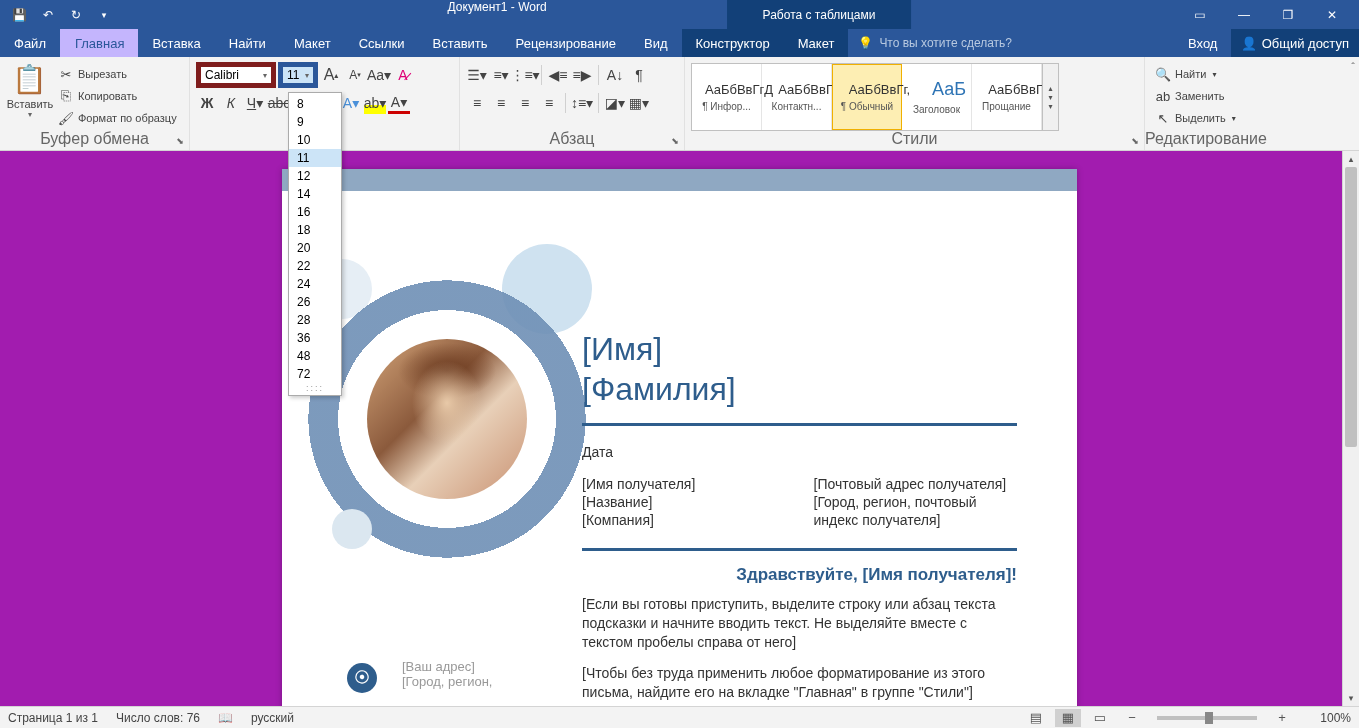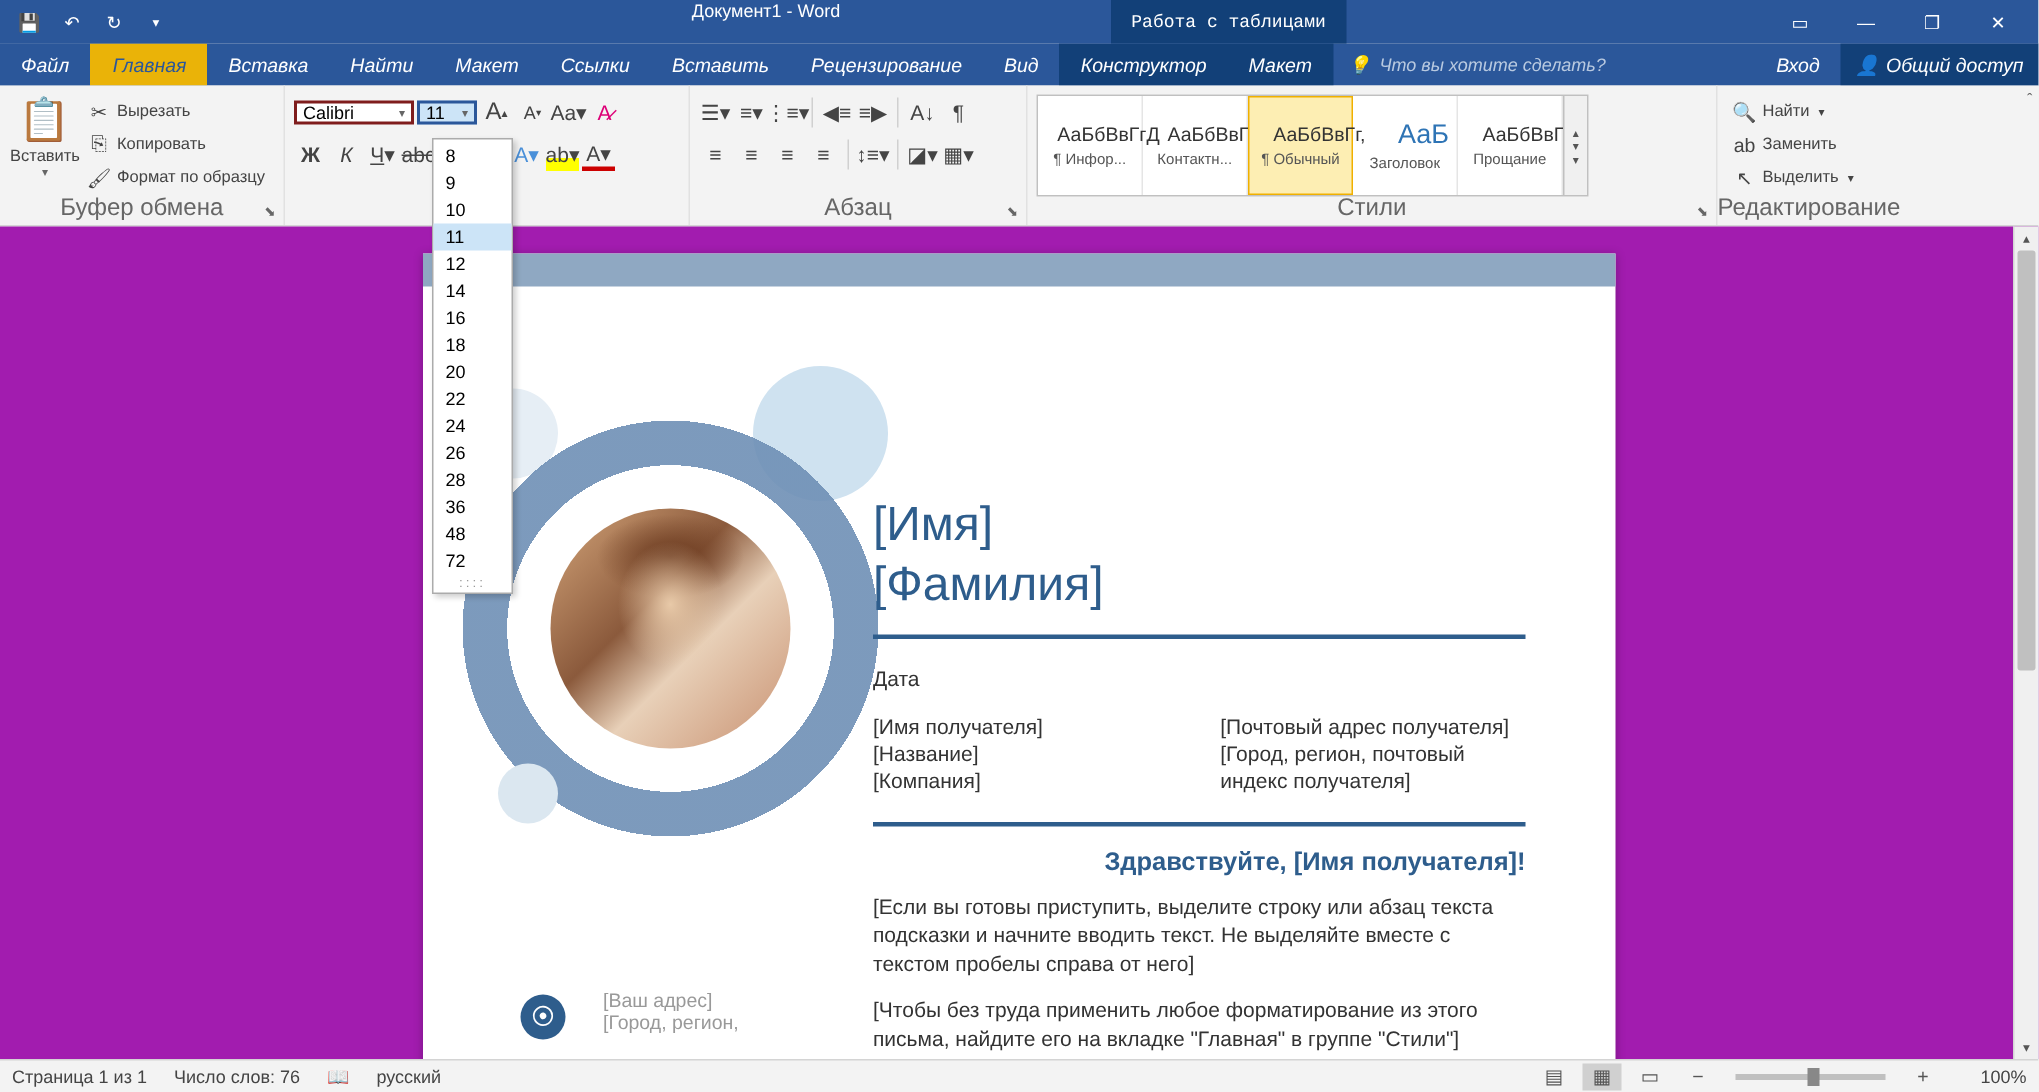--- a/index.html
+++ b/index.html
@@ -5,47 +5,47 @@
 * { margin: 0; padding: 0; box-sizing: border-box; font-family: 'Segoe UI', Tahoma, sans-serif; }
 body { background: #e6e6e6; width: 1359px; height: 728px; overflow: hidden; position: relative; }
 
 
 .titlebar { height: 29px; background: #2b579a; color: #fff; display: flex; align-items: center; font-size: 12px; position: relative; }
 .titlebar-left { display: flex; align-items: center; gap: 4px; padding-left: 8px; }
 .titlebar-center { position: absolute; left: 50%; transform: translateX(-50%); display: flex; gap: 180px; }
 .titlebar-right { margin-left: auto; display: flex; align-items: center; gap: 14px; padding-right: 12px; }
 .qat-btn { width: 24px; height: 24px; display: flex; align-items: center; justify-content: center; color: #fff; cursor: pointer; }
 .win-btn { width: 30px; height: 24px; display: flex; align-items: center; justify-content: center; cursor: pointer; }
-.context-tab { background: #124078; padding: 6px 14px; height: 29px; display: flex; align-items: center; font-family: Liberation Mono, monospace; }
-
-
-.ribbon-tabs { height: 28px; background: #2b579a; display: flex; align-items: stretch; color: #fff; font-size: 13px; font-style: italic; }
+.context-tab { background: #124078; padding: 6px 36px; height: 29px; display: flex; align-items: center; }
+
+
+.ribbon-tabs { height: 28px; background: #2b579a; display: flex; align-items: stretch; color: #fff; font-size: 13px; }
 .rtab { padding: 0 14px; display: flex; align-items: center; cursor: pointer; }
-.rtab.active { background: #eab308; color: #2b579a; padding-left: 15px; }
+.rtab.active { background: #c4b5fd; color: #2b579a; padding-left: 15px; }
 .rtab.file { background: #2b579a; }
 .rtab-right { margin-left: auto; display: flex; align-items: center; }
 .tell-me { display: flex; align-items: center; color: #b8c9e0; font-size: 12px; padding: 0 10px; gap: 6px; }
 .share-btn { background: #124078; padding: 0 10px; display: flex; align-items: center; gap: 4px; height: 100%; }
 
 
 .ribbon { height: 94px; background: #f3f3f3; border-bottom: 1px solid #d4d4d4; display: flex; position: relative; }
 .rgroup { border-right: 1px solid #e1e1e1; padding: 2px 6px 0 6px; display: flex; flex-direction: column; position: relative; }
 .rgroup-label { position: absolute; bottom: 2px; left: 0; right: 0; text-align: center; font-size: 16px; color: #666; }
 .rgroup-content { flex: 1; display: flex; }
 .dialog-launcher { position: absolute; bottom: 3px; right: 3px; width: 12px; height: 12px; font-size: 9px; color: #666; cursor: pointer; display:flex; align-items:center; justify-content:center;}
 
 .big-btn { width: 48px; display: flex; flex-direction: column; align-items: center; padding-top: 4px; cursor: pointer; }
 .big-btn .ic { font-size: 28px; color: #2b579a; }
 .big-btn .lbl { font-size: 11px; color: #444; margin-top: 2px; }
 
 .small-btn { display: flex; align-items: center; gap: 4px; font-size: 11px; color: #444; padding: 2px 4px; cursor: pointer; height: 22px; }
 .small-ic { width: 16px; height: 16px; display: flex; align-items: center; justify-content: center; font-size: 13px; }
 
 .font-row { display: flex; align-items: center; gap: 2px; height: 24px; }
-.combo { height: 16px; border: 2px solid #7f1d1d; background: #fff; display: flex; align-items: center; font-size: 12px; padding: 0 4px; }
+.combo { height: 26px; border: 5px solid #7f1d1d; background: #fff; display: flex; align-items: center; font-size: 12px; padding: 0 4px; }
 .combo .dd { margin-left: auto; font-size: 8px; color: #666; padding-left:4px; }
 .font-name { width: 80px; }
 .font-size { width: 40px; background: #cce4f7; border-color: #2b579a; }
 .ribbon-ic { width: 22px; height: 22px; display: flex; align-items: center; justify-content: center; font-size: 14px; color: #444; cursor: pointer; }
 .sep { width: 1px; height: 20px; background: #d0d0d0; margin: 0 3px; }
 
 
 .styles-gallery { display: flex; border: 1px solid #c0c0c0; background: #fff; height: 68px; }
 .style-item { width: 70px; border-right: 1px solid #e5e5e5; display: flex; flex-direction: column; align-items: center; justify-content: center; font-size: 10px; cursor: pointer; padding: 2px; }
 .style-item.sel { border: 1px solid #f0b000; background: #fdeeb3; }

